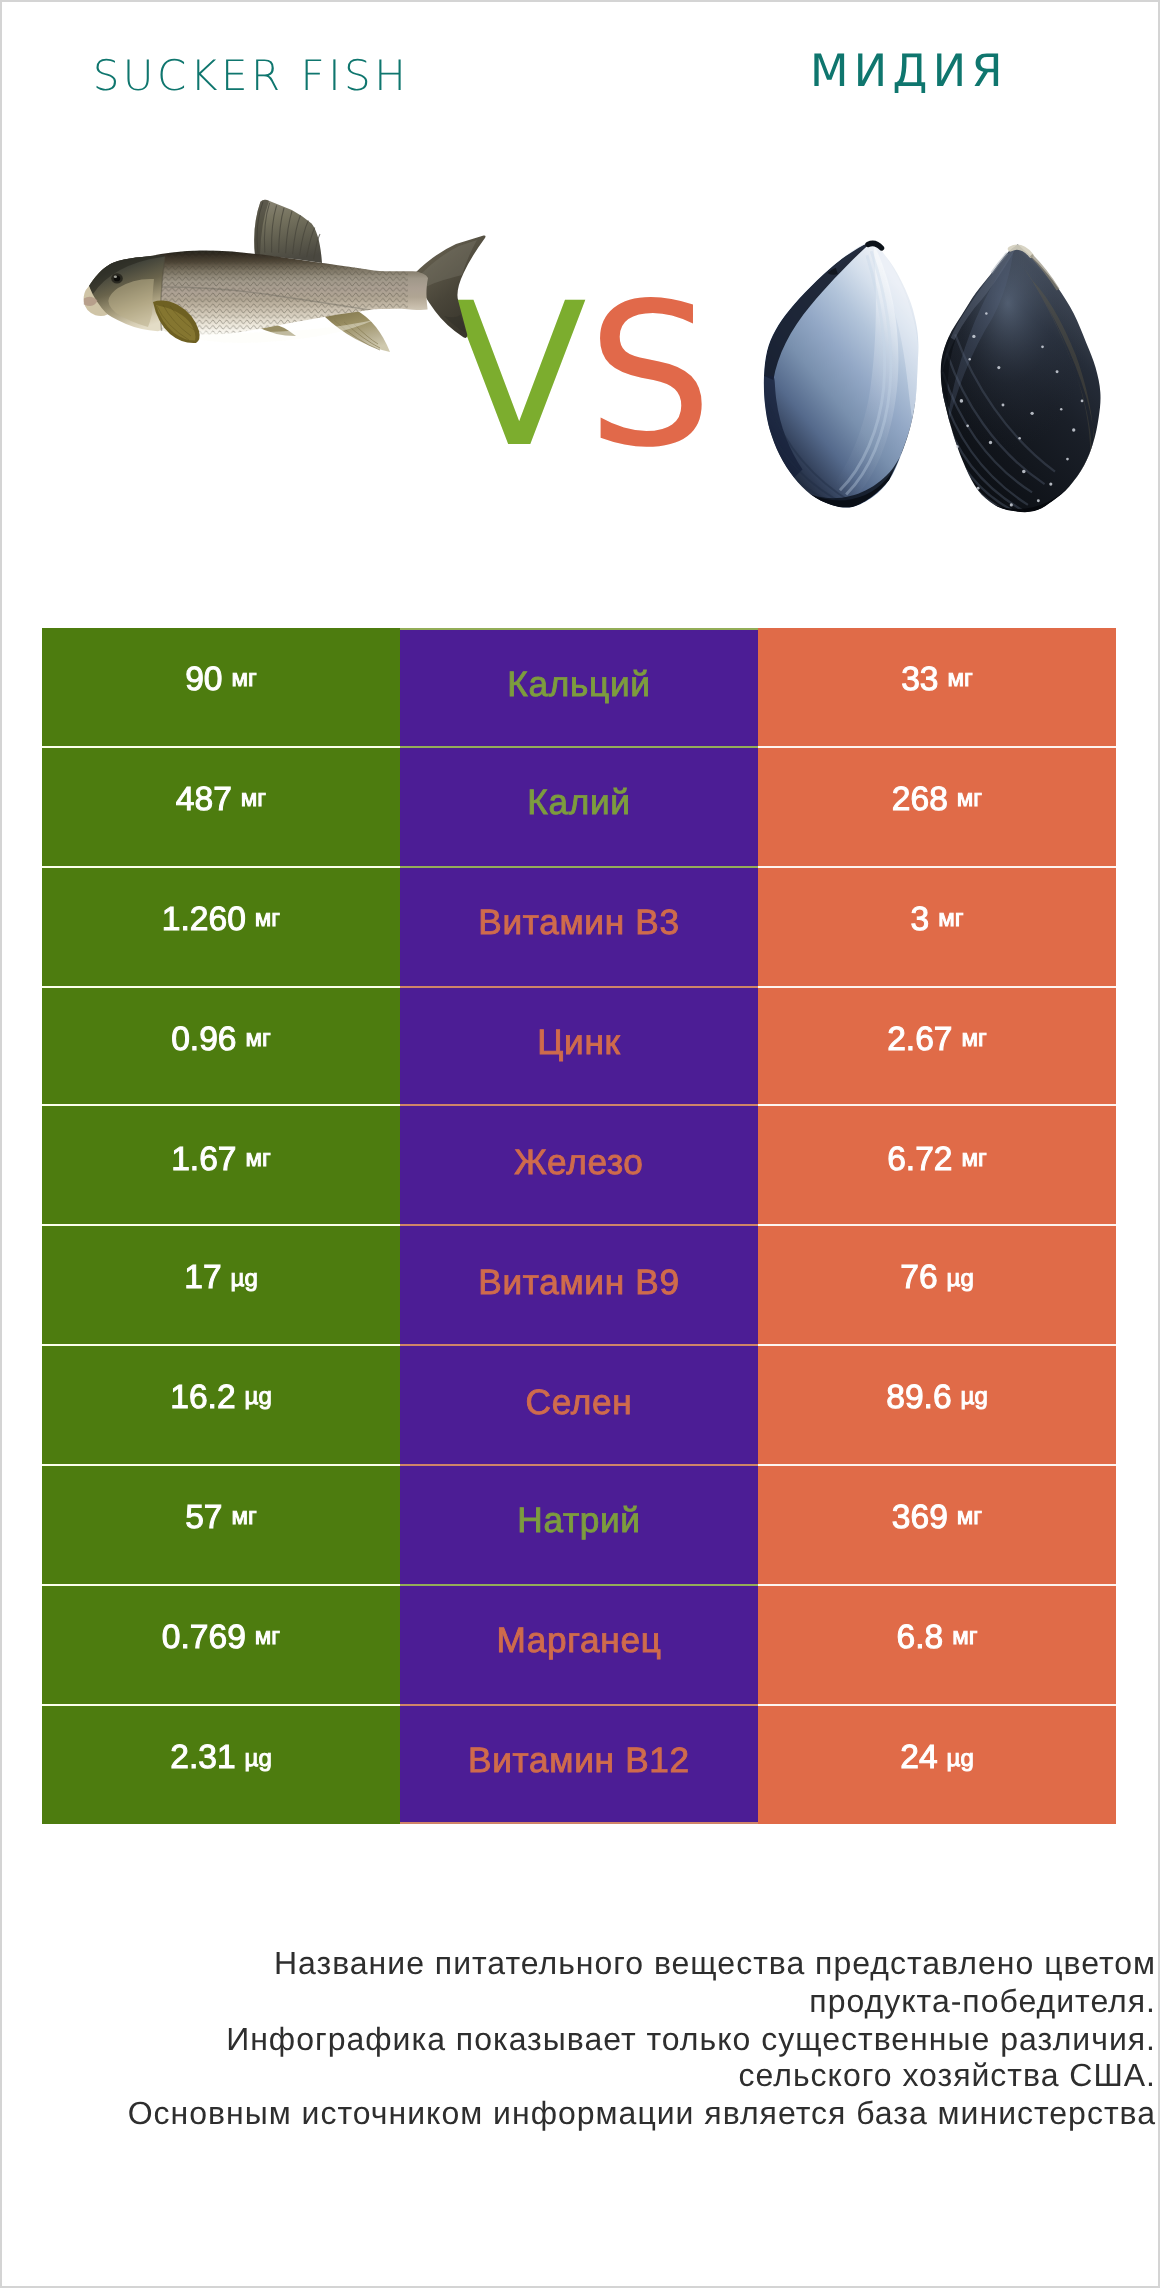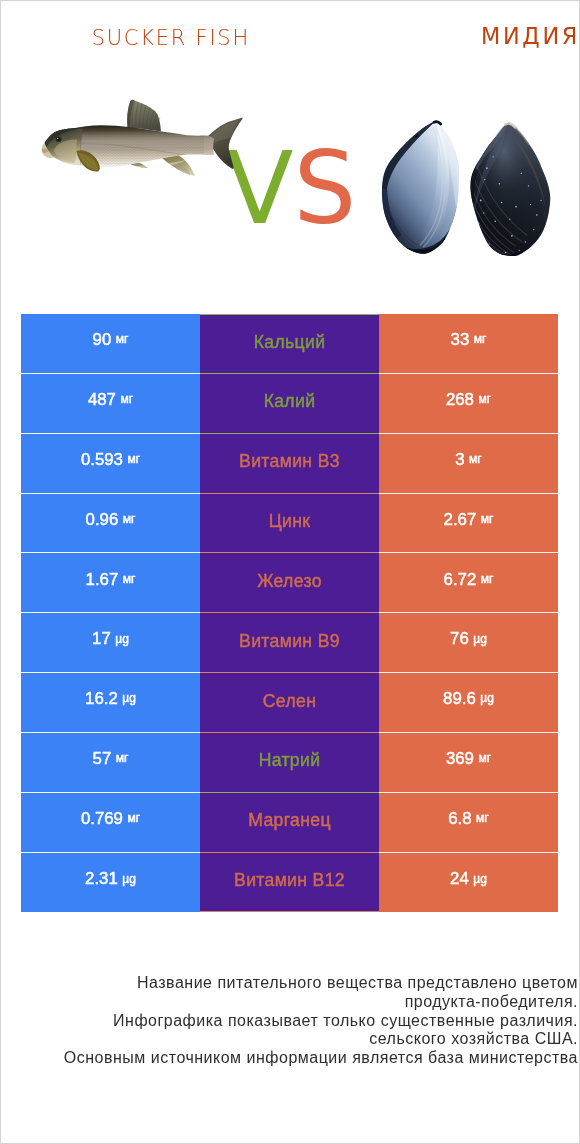--- a/index.html
+++ b/index.html
@@ -2,41 +2,41 @@
 <html><head>
 <meta charset="utf-8">
 <style>
   html,body{margin:0;padding:0;background:#fff;}
   body{width:580px;height:1144px;font-family:"Liberation Sans",sans-serif;-webkit-font-smoothing:antialiased;}
   .page{position:relative;width:580px;height:1144px;background:#fff;overflow:hidden;
         border:1px solid #d4d4d4;box-sizing:border-box;}
 
   
   .titles{position:absolute;top:0;left:0;width:578px;height:70px;}
-  .title{position:absolute;text-align:right;color:#c2410c;
+  .title{position:absolute;text-align:center;color:#0f766e;
          font-family:"DejaVu Sans",sans-serif;font-weight:300;white-space:nowrap;}
   .title-left{left:0;width:249px;top:25px;font-size:21px;letter-spacing:1.75px;}
   .title-right{left:328px;width:251px;top:22px;font-size:22.3px;letter-spacing:2.7px;font-weight:400;}
 
   
   .hero{position:absolute;top:70px;left:0;width:578px;height:220px;}
   .fish{position:absolute;left:40px;top:25px;z-index:3;}
   .mussels{position:absolute;left:367px;top:40px;z-index:3;}
   .vs{position:absolute;left:210px;top:128px;width:160px;height:120px;z-index:2;
       font-family:"DejaVu Sans",sans-serif;font-size:99px;font-weight:400;
       letter-spacing:0px;line-height:120px;text-align:center;}
   .vs .v{color:#7cad2e;}
   .vs .s{color:#e1694a;}
 
   
   .table{position:absolute;left:21px;top:314px;width:537px;}
   .row{position:relative;height:59.85px;}
   .cell{position:absolute;top:0;height:100%;box-sizing:border-box;
         display:flex;align-items:center;justify-content:center;}
-  .cell-left{left:0;width:179px;color:#fff;background:#3b82f6;
+  .cell-left{left:0;width:179px;color:#fff;background:#4d7c0f;
              border-bottom:1.6px solid #fbffec;}
   .cell-mid{left:179px;width:179px;background:#4c1d95;}
   .cell-right{left:358px;width:179px;color:#fff;background:#e06b48;
               border-bottom:1.6px solid #fdf4ef;}
   .row:last-child .cell-left,.row:last-child .cell-right{border-bottom:none;justify-content:center;}
   .cell-mid{border-bottom:1.1px solid #cfcfcf;}
   .row:first-child .cell-mid{border-top:1.1px solid #cfcfcf;}
   .row.wgreen .cell-mid{border-bottom-color:#93ad58;}
   .row.worange .cell-mid{border-bottom-color:#cf8468;}
   .row.wgreen:first-child .cell-mid{border-top-color:#93ad58;}
@@ -330,21 +330,21 @@
       <div class="cell cell-mid">
         <span class="mid-label">Калий</span>
       </div>
       <div class="cell cell-right lose">
         <span class="val">268</span>
         <span class="val u" style="margin-left:4px">мг</span>
       </div>
     </div>
     <div class="row worange">
       <div class="cell cell-left lose">
-        <span class="val">0.593</span>
+        <span class="val">1.260</span>
         <span class="val u" style="margin-left:4px">мг</span>
       </div>
       <div class="cell cell-mid">
         <span class="mid-label">Витамин B3</span>
       </div>
       <div class="cell cell-right win">
         <span class="val">3</span>
         <span class="val u" style="margin-left:4px">мг</span>
       </div>
     </div>

